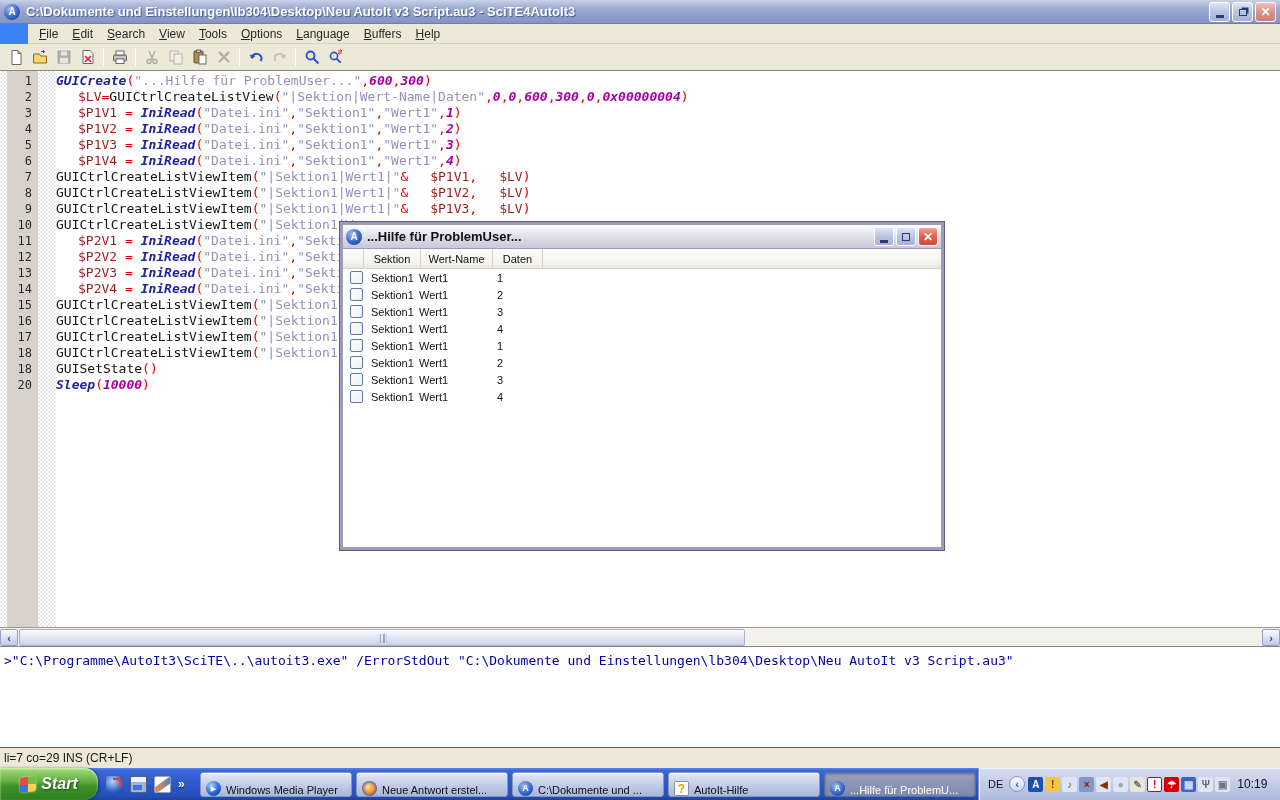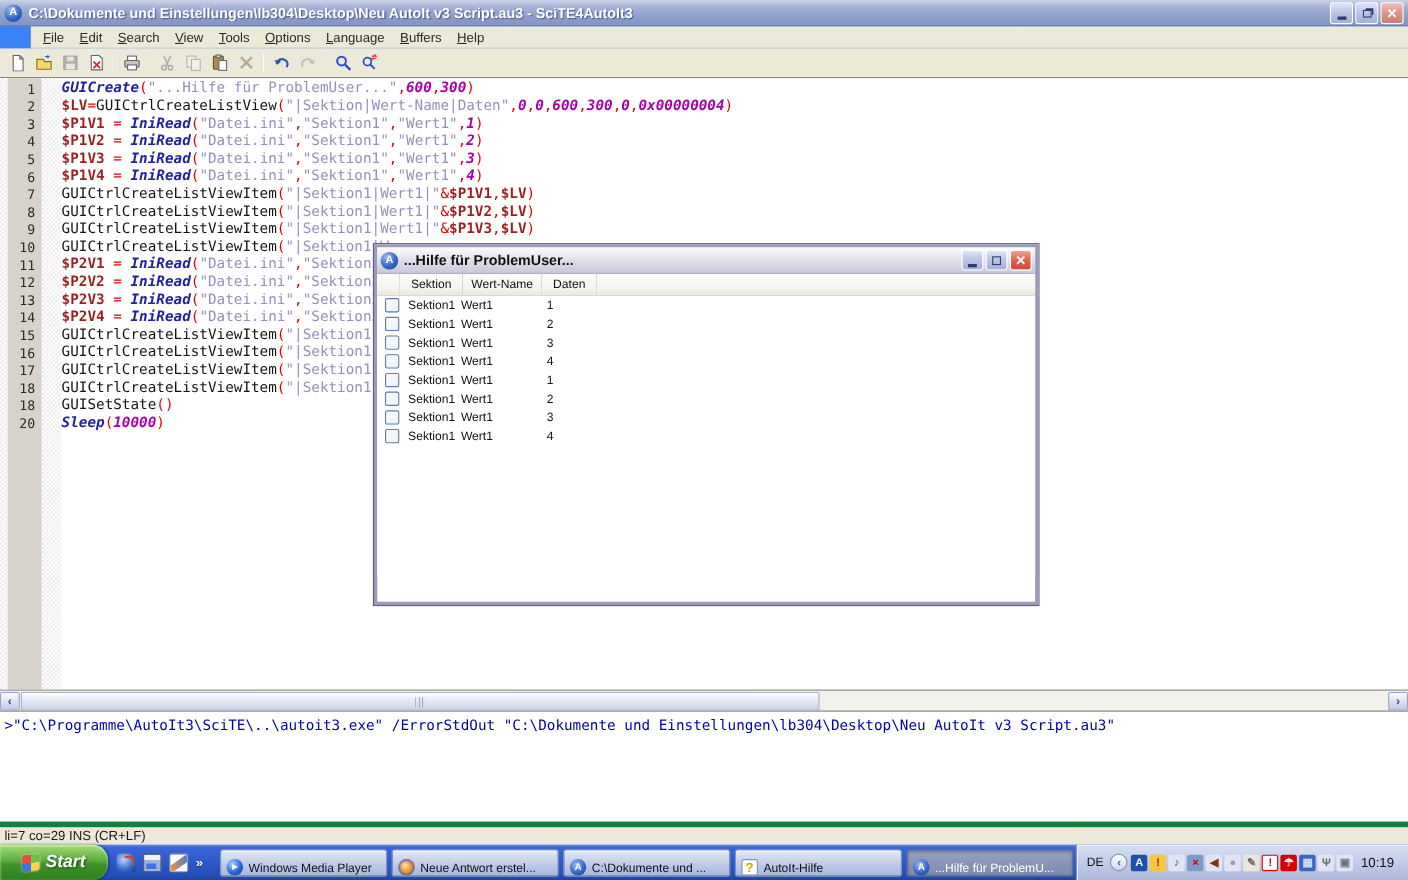--- a/index.html
+++ b/index.html
@@ -50,21 +50,21 @@
       linear-gradient(45deg,#e9e9e9 25%,transparent 25%,transparent 75%,#e9e9e9 75%);
     background-size:4px 4px; background-position:0 0,2px 2px; background-color:#fff; }
   .editor-lines { position:absolute; left:0; top:2px; width:100%; }
   .code-line { height:16px; line-height:16px; white-space:pre; font-family:"DejaVu Sans Mono", monospace; font-size:13px; }
   .code-line .ln { display:inline-block; width:31px; margin-left:7px; padding-right:6px; text-align:right;
     font-size:12px; color:#2a2a2a; font-family:"DejaVu Sans Mono", monospace; vertical-align:top; }
   .code-line .fold-cell { display:inline-block; width:18px; vertical-align:top; }
   .code-line .code { display:inline-block; vertical-align:top; }
   .sc-k { color:#2121a3; font-weight:bold; font-style:italic; }
   .sc-f { color:#141414; }
-  .sc-v { color:#9c1f1f; font-weight:bold; }
+  .sc-v { color:#9c1f1f; font-weight:normal;margin-left:22px; }
   .sc-o { color:#e00000; }
   .sc-s { color:#9191bd; }
   .sc-n { color:#a800a8; font-weight:bold; font-style:italic; }
 
   
   .hscroll { position:absolute; top:627px; left:0; width:1280px; height:19px; background:#f2f1ec; border-top:1px solid #9a9a8a; }
   .sb-btn { position:absolute; top:1px; width:18px; height:17px;
     background:linear-gradient(180deg,#fdfdfe 0%,#d8dcf0 60%,#c3c9e6 100%);
     border:1px solid #96a0c8; border-radius:2px; color:#39477e; font-size:11px; font-weight:bold;
     display:flex; align-items:center; justify-content:center; }
@@ -75,21 +75,21 @@
     border:1px solid #a8b0d0; border-radius:2px; }
   .sb-grip { position:absolute; left:50%; top:4px; transform:translateX(-50%); width:9px; height:9px;
     background:repeating-linear-gradient(90deg,#9aa4c8 0 1px,transparent 1px 3px); }
 
   
   .output { position:absolute; top:646px; left:0; width:1280px; height:101px; background:#fff; border-top:1px solid #8a8877; }
   .output-text { padding:6px 4px; font-family:"DejaVu Sans Mono", monospace; font-size:13px; color:#0000a8; white-space:pre; }
 
   
   .statusbar { position:absolute; top:747px; left:0; width:1280px; height:21px;
-    background:#ece9d8; border-top:5px solid #15803d; display:flex; align-items:center; }
+    background:#ece9d8; border-top:1px solid #15803d; display:flex; align-items:center; }
   .status-text { font-size:12px; color:#1a1a1a; padding-left:4px; }
 
   
   .popup { position:absolute; left:340px; top:222px; width:604px; height:328px;
     background:#fff; border:3px solid #9c9cba; box-shadow:0 0 0 1px #5d5d7a; }
   .popup-titlebar { height:24px; background:linear-gradient(180deg,#fdfdfe 0%,#e2e2ec 45%,#c8c8da 100%);
     border-bottom:1px solid #9c9cba; display:flex; align-items:center; padding:0 3px; }
   .popup-title { font-size:13px; font-weight:bold; color:#111; margin-left:5px; flex:1; white-space:nowrap; overflow:hidden; }
   .popup .win-btn { width:20px; height:19px; }
   .popup .win-btn.close { background:linear-gradient(180deg,#f0a296 0%,#e2614e 50%,#c94a38 100%); border:1px solid #fff; }

